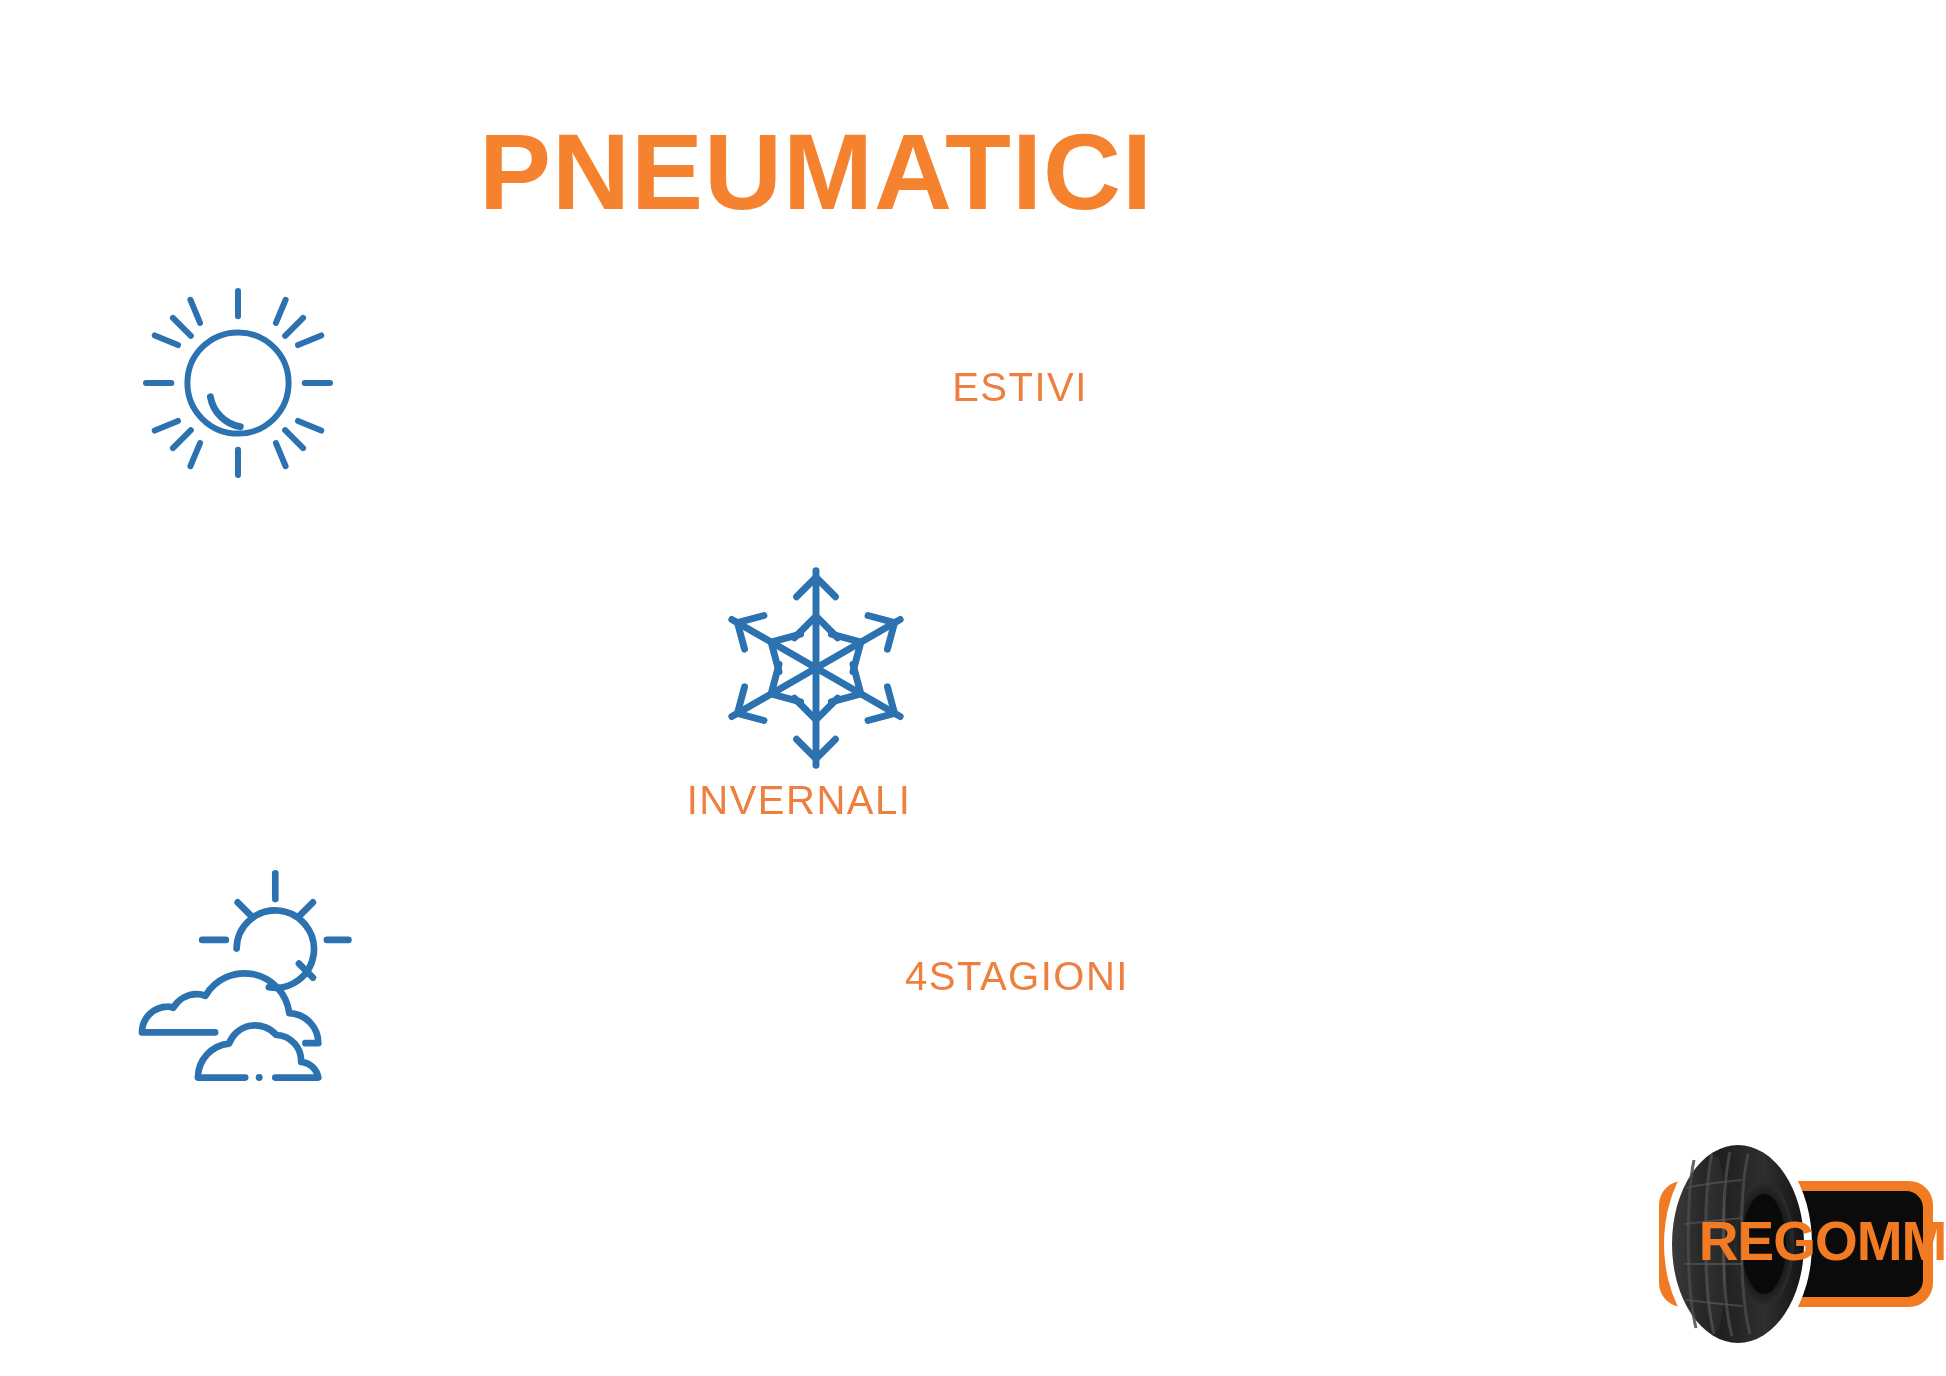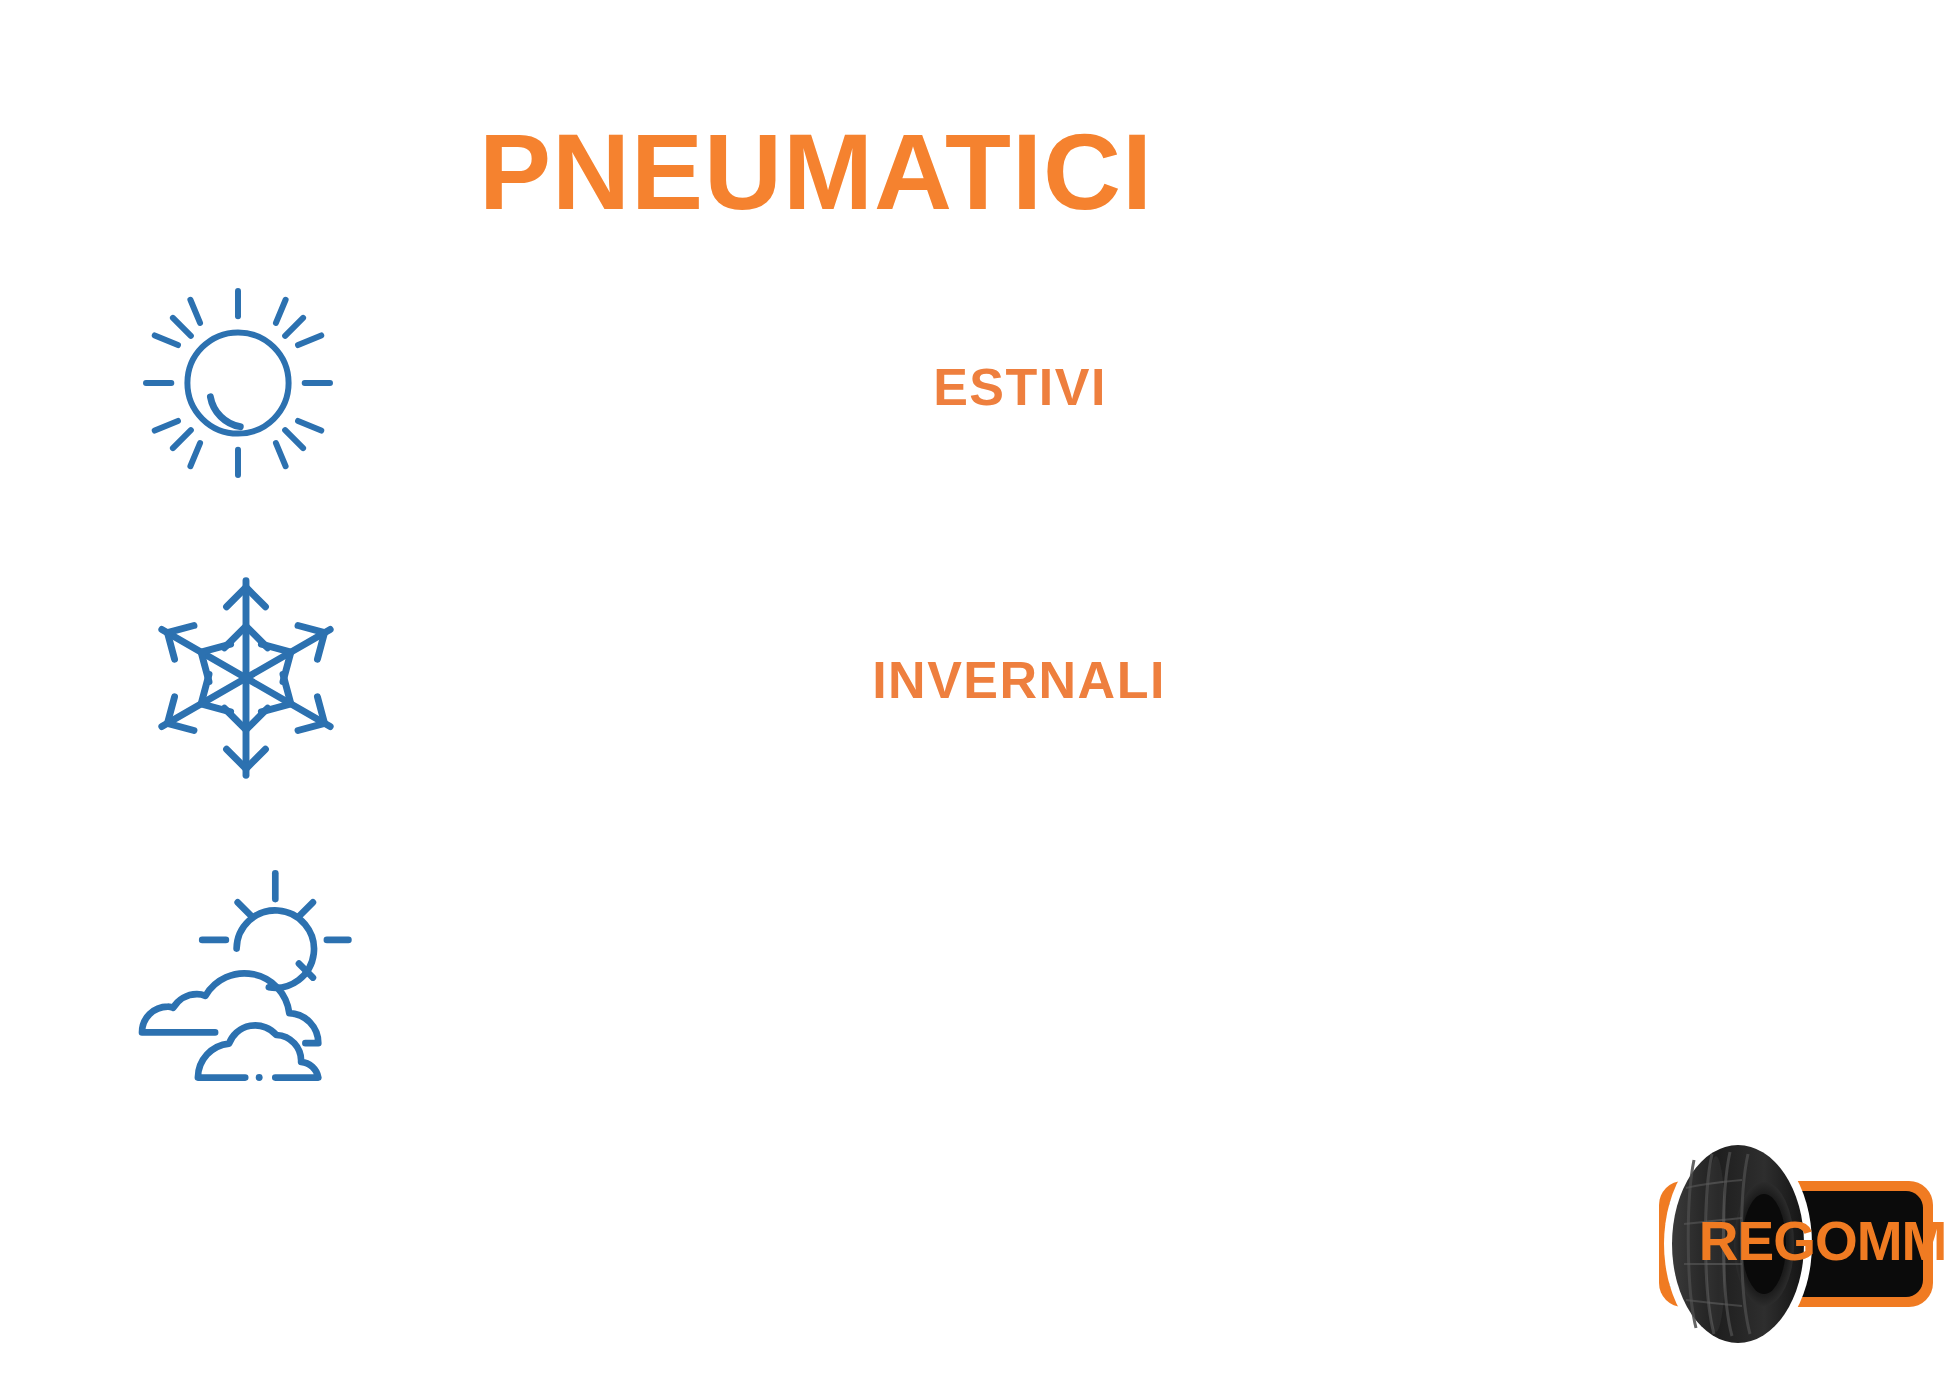--- a/index.html
+++ b/index.html
@@ -42,40 +42,40 @@
   
   .row {
     position: absolute;
     left: 0;
     width: 1580px;
     height: 240px;
     display: flex;
     align-items: center;
   }
   .row-estivi     { top: 265px; }
-  .row-invernali  { top: 558px; }
+  .row-invernali  { top: 558px; flex-direction: column; }
   .row-4stagioni  { top: 848px; }
 
   .icon-cell {
     width: 440px;
     min-width: 440px;
     display: flex;
     align-items: center;
     justify-content: center;
   }
   .label-cell {
     flex: 1;
     display: flex;
     align-items: center;
     justify-content: center;
     padding-right: 30px;
   }
   .season-label {
-    font-size: 52px;
-    font-weight: 700;
+    font-size: 40px;
+    font-weight: 400;
     letter-spacing: 1.5px;
     color: #EE7F3E;
     line-height: 1;
     white-space: nowrap;
   }
 
   
   .row-estivi .label-cell    { transform: translate(-1px, 2px); }
   .row-invernali .label-cell { transform: translate(-2px, 2px); }
   .row-4stagioni .label-cell { transform: translate(-4px, 8px); }
@@ -192,20 +192,23 @@
                    a13 13 0 0 1 22 -4
                    a12 12 0 0 1 11.5 12.5
                    a9 9 0 0 1 8 7.3
                    L 80 97 M 44 97 L 66 97" fill="none"></path>
 
           <circle cx="72.5" cy="97" r="1.6" fill="#2C71B0" stroke="none"></circle>
         </svg>
       </span>
     </div>
 
+    <div class="label-cell">
+      <span class="season-label">4STAGIONI</span>
+    </div>
   </div>
 
   <div class="logo">
     <svg width="300" height="232" viewBox="0 0 300 232">
       <defs>
         <linearGradient id="tireG" x1="0" y1="0" x2="1" y2="0">
           <stop offset="0%" stop-color="#3a3a3a"></stop>
           <stop offset="35%" stop-color="#1f1f1f"></stop>
           <stop offset="70%" stop-color="#2e2e2e"></stop>
           <stop offset="100%" stop-color="#141414"></stop>

